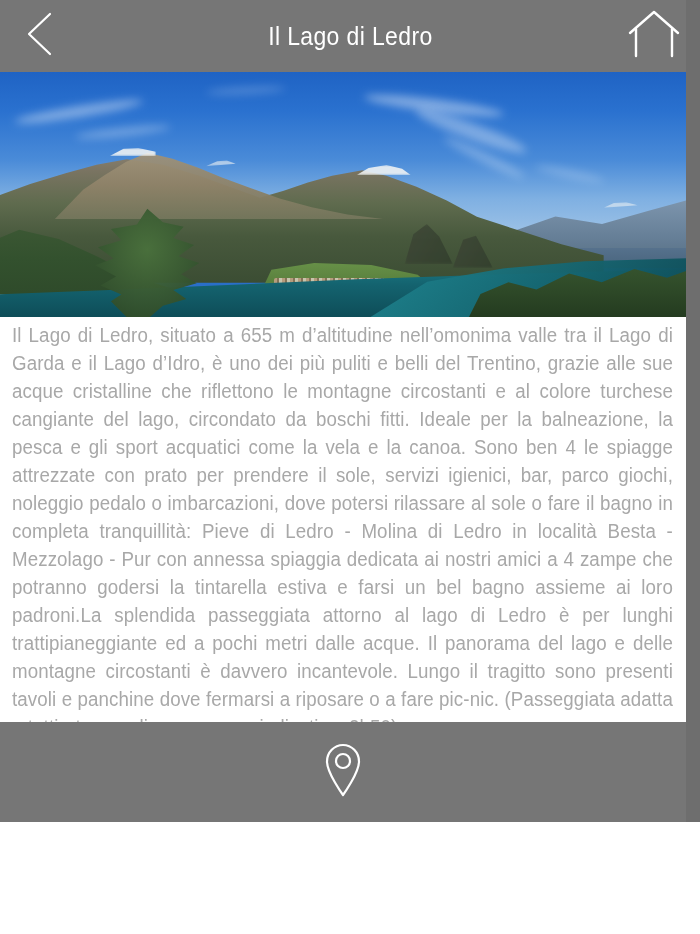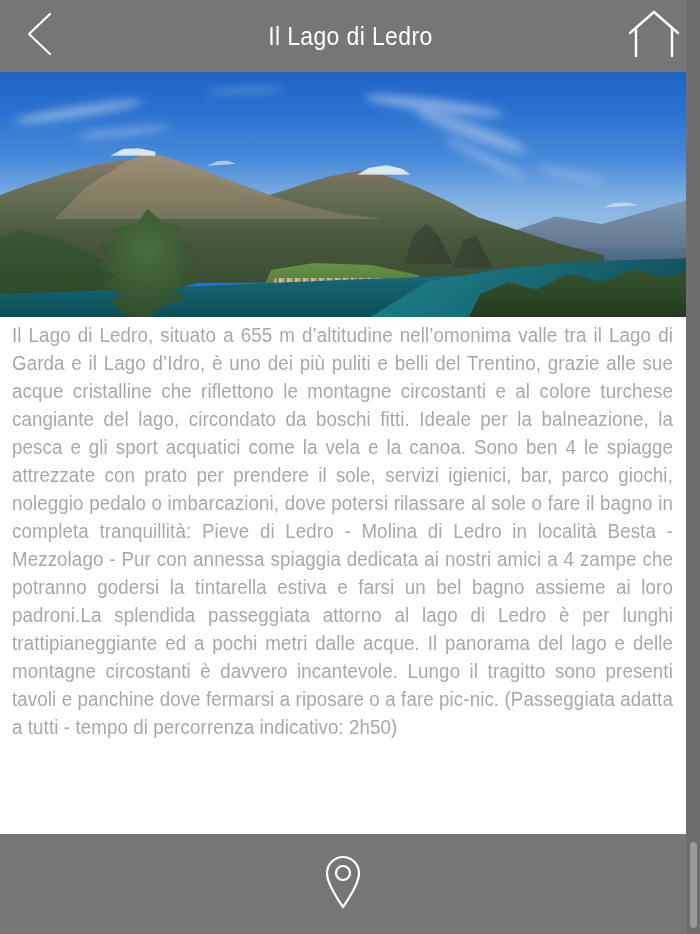--- a/index.html
+++ b/index.html
@@ -9,21 +9,21 @@
     width: 700px;
     height: 934px;
     overflow: hidden;
     background: #ffffff;
     font-family: "Liberation Sans", sans-serif;
   }
 
   #app {
     position: relative;
     width: 700px;
-    height: 934px;
+    height: 822px;
     background: #ffffff;
     overflow: hidden;
   }
 
   
   .header {
     position: absolute;
     top: 0; left: 0;
     width: 700px;
     height: 72px;

